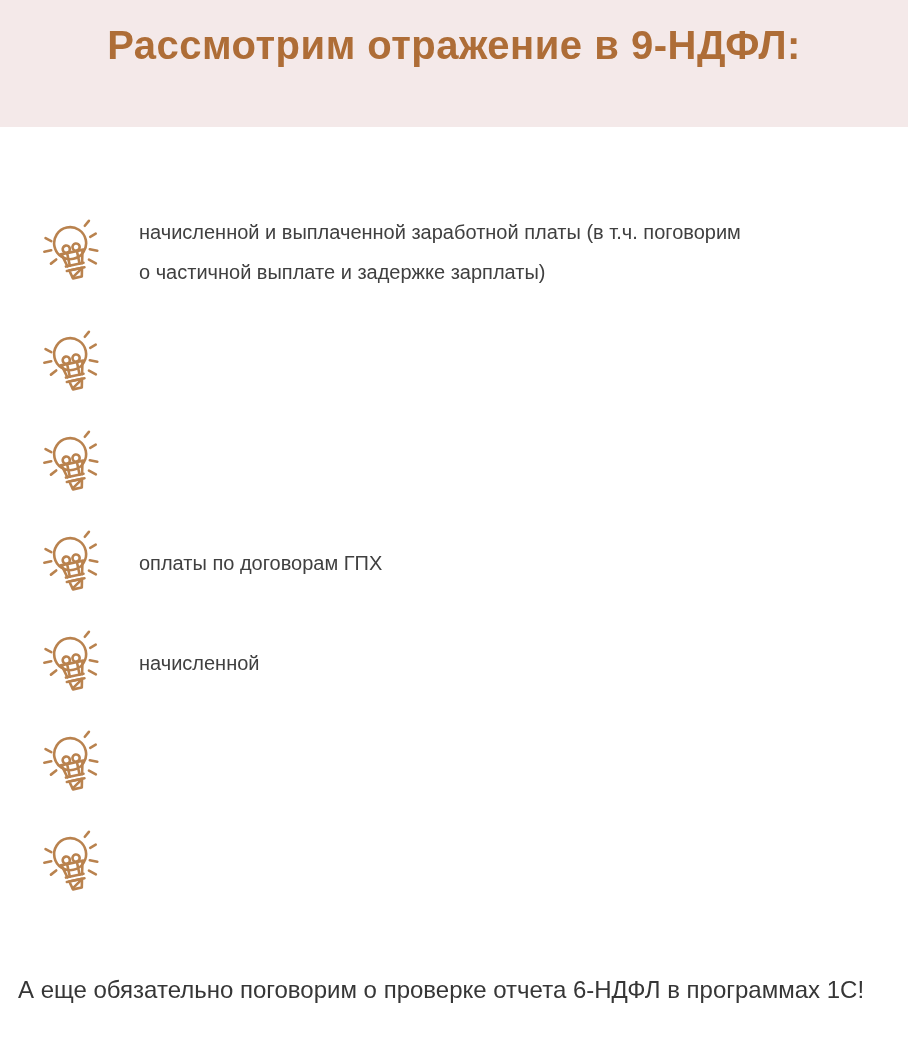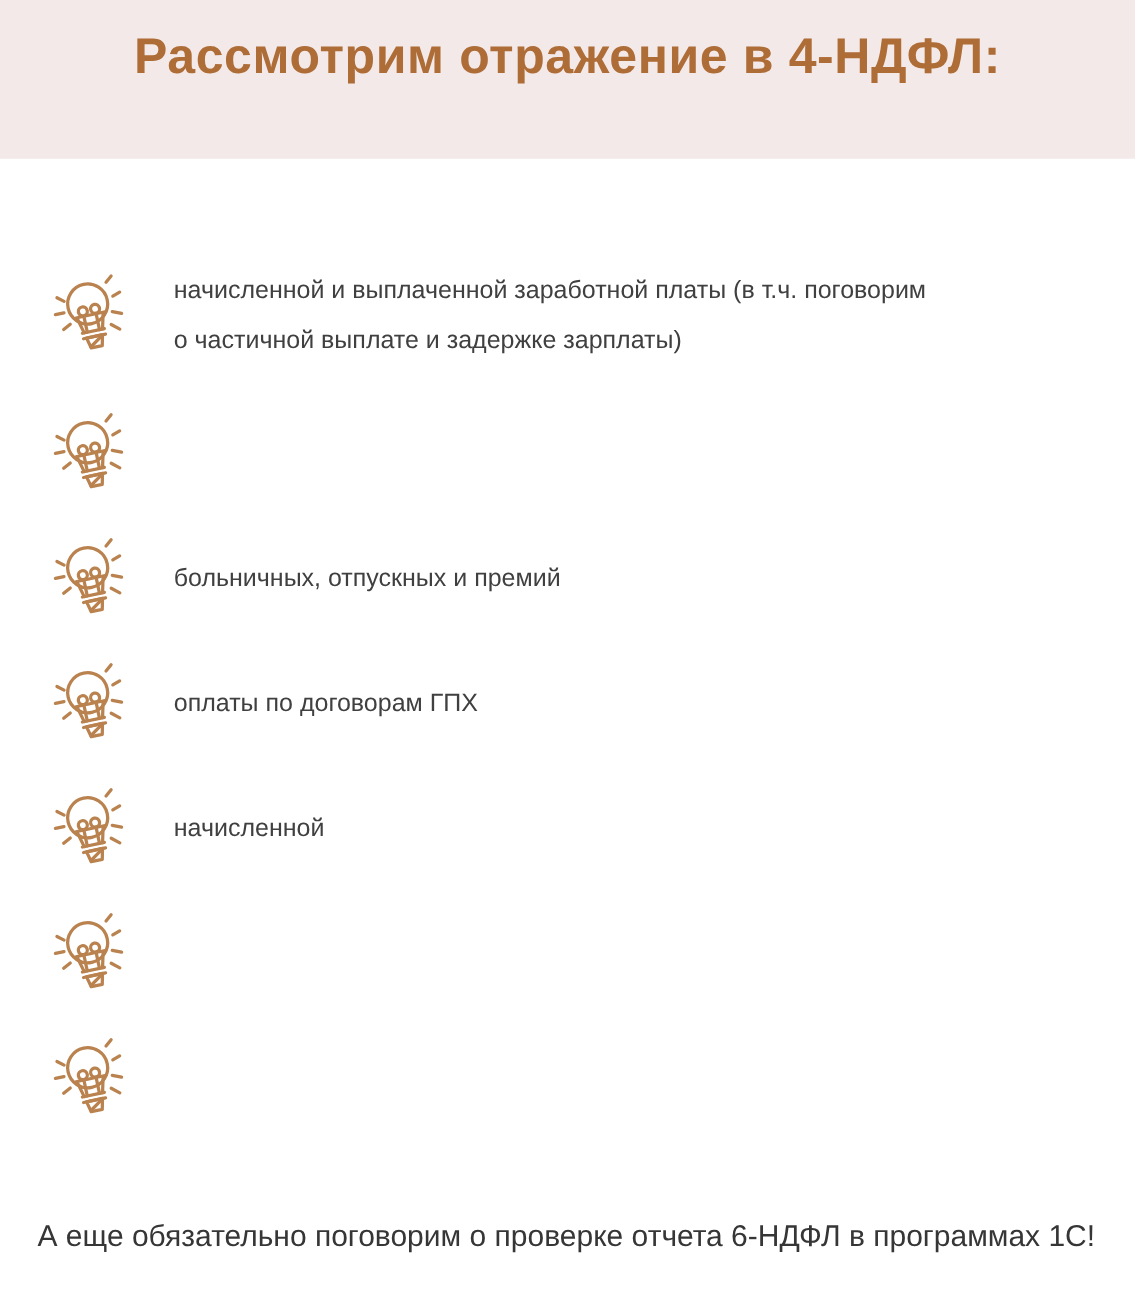--- a/index.html
+++ b/index.html
@@ -50,34 +50,34 @@
   }
   .icon-wrap svg { overflow: visible; display: block; }
   .row-text {
     font-size: 20px;
     line-height: 40px;
     color: #404040;
     max-width: 612px;
   }
   .footer {
     margin-top: 62px;
-    padding-left: 30px;
+    padding-left: 18px;
     padding-right: 20px;
     font-size: 24px;
     line-height: 30px;
     color: #363636;
   }
 </style>
 </head>
 <body>
 
 <div class="page">
 
   <div class="header">
-    <h1>Рассмотрим отражение в 4-НДФЛ:</h1>
+    <h1>Рассмотрим отражение в 9-НДФЛ:</h1>
   </div>
 
   <div class="topics" id="topics-list">
   <div class="row">
     <span class="icon-wrap">
       <svg viewBox="0 0 56 68" width="56" height="68" aria-hidden="true">
         <g fill="none" stroke="#b9824e" stroke-width="2.6" stroke-linecap="round" stroke-linejoin="round" transform="rotate(-12 28 34)">
 
           <circle cx="28" cy="25" r="16"></circle>
           <path d="M17.5 35 L20.5 47"></path>
@@ -162,21 +162,20 @@
           <line x1="5" y1="15" x2="10" y2="19"></line>
           <line x1="1" y1="28" x2="8" y2="28"></line>
           <line x1="5" y1="41" x2="11" y2="38"></line>
           <line x1="46" y1="11" x2="51" y2="7"></line>
           <line x1="49" y1="23" x2="55" y2="21"></line>
           <line x1="46" y1="35" x2="53" y2="38"></line>
           <line x1="43" y1="45" x2="49" y2="50"></line>
         </g>
       </svg>
     </span>
-    <span class="row-text">больничных, отпускных и премий</span>
   </div>
 
   <div class="row">
     <span class="icon-wrap">
       <svg viewBox="0 0 56 68" width="56" height="68" aria-hidden="true">
         <g fill="none" stroke="#b9824e" stroke-width="2.6" stroke-linecap="round" stroke-linejoin="round" transform="rotate(-12 28 34)">
 
           <circle cx="28" cy="25" r="16"></circle>
           <path d="M17.5 35 L20.5 47"></path>
           <path d="M38.5 35 L35.5 47"></path>

